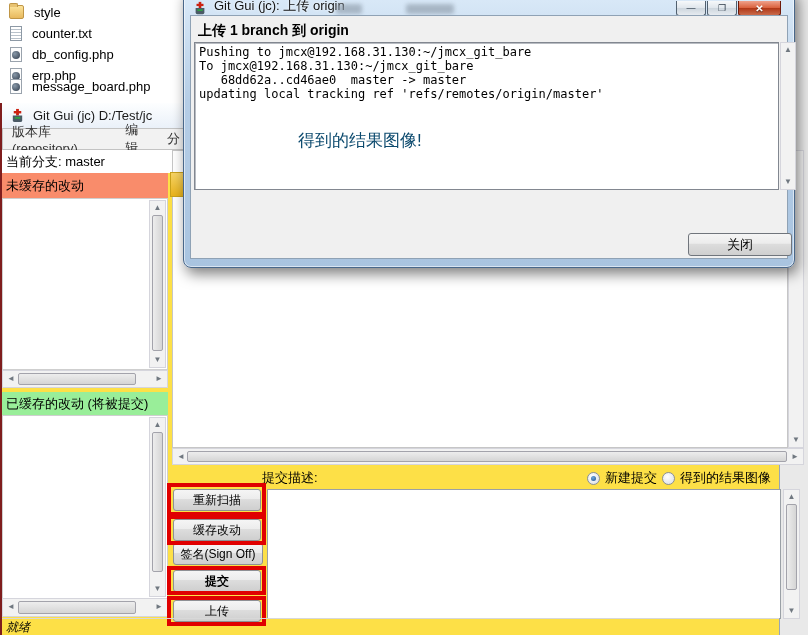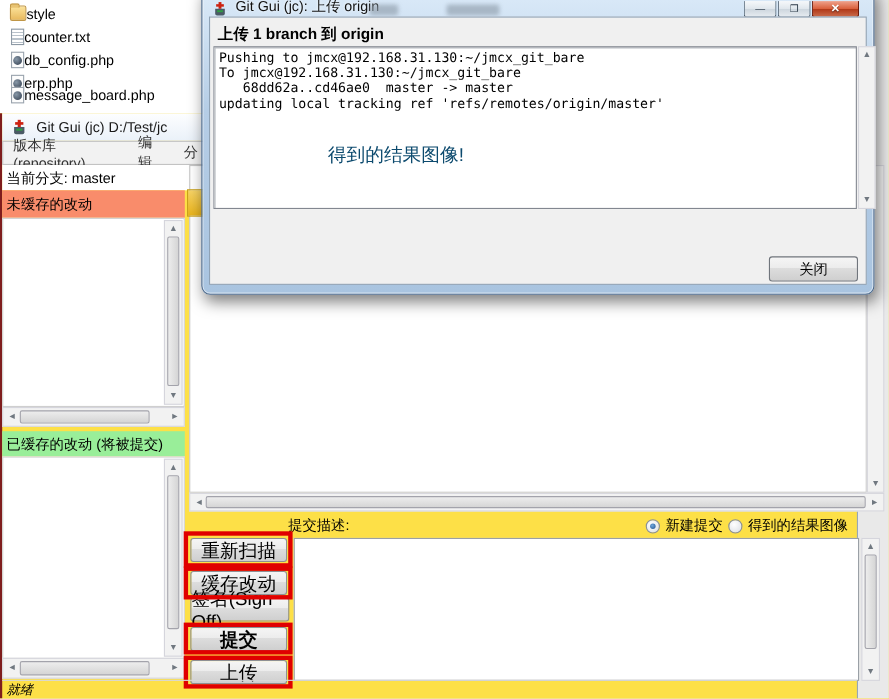--- a/index.html
+++ b/index.html
@@ -3,21 +3,21 @@
 <meta charset="utf-8">
 <style>
   * { margin:0; padding:0; box-sizing:border-box; }
   html,body { width:808px; height:635px; }
   body { font-family:"Liberation Sans", sans-serif; background:#e9e9e9; overflow:hidden; }
   #screen { position:relative; width:808px; height:635px; overflow:hidden; }
 
   
   .explorer { position:absolute; left:0; top:0; width:184px; height:103px; background:#fff; }
   .file-row { position:absolute; left:0; width:184px; height:20px; display:flex; align-items:center; font-size:13px; color:#000; }
-  .file-row .fname { margin-left:0; }
+  .file-row .fname { margin-left:10px; }
   .ficon { width:15px; height:14px; margin-left:9px; position:relative; flex:0 0 auto; }
   .icon-folder { background:linear-gradient(#fce39a,#e8b95e); border:1px solid #c09646; border-radius:2px; }
   .icon-folder::before { content:""; position:absolute; left:-1px; top:-3px; width:7px; height:3px; background:#e8c372; border:1px solid #c09646; border-bottom:none; border-radius:2px 2px 0 0; }
   .icon-text { background:repeating-linear-gradient(#fff 0 2px, #b9c2cb 2px 3px); border:1px solid #8d99a5; width:12px; height:15px; margin-left:10px; }
   .icon-php { background:#fdfdfd; border:1px solid #9aa3ad; width:12px; height:15px; margin-left:10px; }
   .icon-php::after { content:""; position:absolute; left:1px; top:3px; width:8px; height:8px; border-radius:50%; background:radial-gradient(circle at 35% 35%, #8898a8, #2e3a4a); }
 
   
   .main-window { position:absolute; left:0; top:103px; width:780px; height:532px; background:#fde047; border-left:2px solid #7f1d1d; border-right:1px solid #97a6b8; }
   .mw-titlebar { position:absolute; left:0; top:0; width:100%; height:25px; background:linear-gradient(#fdfeff,#eaf1f9); display:flex; align-items:center; }
@@ -55,21 +55,21 @@
   .staged-hsb { left:0px; top:495px; width:166px; height:19px; }
   .diff-vsb { left:786px; top:47px; width:16px; height:298px; }
   .diff-hsb { left:170px; top:345px; width:632px; height:17px; }
   .cmt-vsb { left:781px; top:386px; width:17px; height:130px; }
 
   
   .commit-desc-label { position:absolute; left:260px; top:366px; font-size:13px; color:#000; }
   .radio-group { position:absolute; right:8px; top:366px; display:flex; align-items:center; font-size:13px; color:#000; gap:5px; }
   .radio { width:13px; height:13px; border-radius:50%; border:1px solid #8a9097; background:radial-gradient(circle at 40% 35%, #ffffff, #d8dde2); position:relative; flex:0 0 auto; }
   .radio.sel::after { content:""; position:absolute; left:3px; top:3px; width:5px; height:5px; border-radius:50%; background:radial-gradient(circle at 40% 35%, #6fa8dc, #1f4e8c); }
-  .btn7 { position:absolute; left:171px; width:88px; height:22px; background:linear-gradient(#f5f5f5,#ececec 45%,#dddddd 46%,#cfcfcf); border:1px solid #8e9094; border-radius:3px; font-size:17px; color:#000; display:flex; align-items:center; justify-content:center; font-family:"Liberation Sans",sans-serif; }
+  .btn7 { position:absolute; left:171px; width:88px; height:22px; background:linear-gradient(#f5f5f5,#ececec 45%,#dddddd 46%,#cfcfcf); border:1px solid #8e9094; border-radius:3px; font-size:12px; color:#000; display:flex; align-items:center; justify-content:center; font-family:"Liberation Sans",sans-serif; }
   .btn-rescan { top:386px; } .btn-stage { top:416px; } .btn-sign { top:440px; width:90px; } .btn-commit { top:467px;font-weight:bold; } .btn-push { top:497px; }
   .redbox { position:absolute; left:165px; width:99px; border:4px solid #e00000; background:transparent; pointer-events:none; }
   .rb1 { top:380px; height:33px; } .rb2 { top:412px; height:30px; } .rb3 { top:463px; height:29px; } .rb4 { top:493px; height:30px; }
   .step-label { position:absolute; color:#e60000; font-size:14px; }
   .st1 { left:268px; top:387px; } .st2 { left:275px; top:420px; } .st3 { left:270px; top:469px; } .st4 { left:267px; top:500px; }
   .commit-textarea { position:absolute; left:265px; top:386px; width:514px; height:130px; background:#fff; border:1px solid #9aa0a6; }
 
   
   .dialog { position:absolute; left:183px; top:-12px; width:612px; height:280px; border-radius:8px; border:1px solid #49678a; background:linear-gradient(#dcebf9,#b5cde6 40%,#a9c4e0); box-shadow:3px 6px 14px rgba(0,0,0,0.5), inset 0 0 0 1px rgba(255,255,255,0.55); }
   .dlg-titlebar { position:absolute; left:0; top:0; width:100%; height:38px; }
@@ -81,21 +81,21 @@
   .wbtn { width:30px; height:15px; border:1px solid #51606f; border-top:none; border-radius:0 0 3px 3px; display:flex; align-items:center; justify-content:center; font-size:9px; color:#2c3a48; background:linear-gradient(#f6f8fa,#dfe6ec 50%,#ccd5dd 51%,#e6ebf0); margin-left:1px; }
   .wbtn.close { width:43px; background:linear-gradient(#efa28c,#d95f3b 50%,#b03717 51%,#c96a4a); border-color:#6e1a0a; color:#fff; font-weight:bold; font-size:10px; text-shadow:0 1px 1px rgba(0,0,0,.5); }
   .dlg-content { position:absolute; left:6px; right:6px; top:26px; bottom:8px; background:#f0f0f0; border:1px solid #8fa2b5; }
   .dlg-header { position:absolute; left:7px; top:6px; font-size:14px; font-weight:bold; color:#000; }
   .console { position:absolute; left:3px; top:26px; width:585px; height:148px; background:#fff; border:1px solid #828790; box-shadow:inset 1px 1px 0 #b8bcc2; overflow:hidden; }
   .console pre { font-family:"DejaVu Sans Mono", monospace; font-size:12px; line-height:14px; color:#000; padding:2px 4px; }
   .dlg-annotation { position:absolute; left:103px; top:86px; color:#0c4a6e; font-size:17px; }
   .console-vsb { left:589px; top:26px; width:16px; height:148px; }
   .success-bar { position:absolute; left:3px; top:176px; width:586px; height:17px; background:#00e000; display:flex; align-items:center; }
   .success-text { font-size:13px; font-weight:bold; color:#000; margin-left:3px; }
-  .dlg-close-btn { position:absolute; left:497px; top:217px; width:81px; height:23px; background:linear-gradient(#f5f5f5,#ececec 45%,#dddddd 46%,#cfcfcf); border:1px solid #70757c; border-radius:3px; font-size:13px; color:#000; display:flex; align-items:center; justify-content:center;margin-left:11px; }
+  .dlg-close-btn { position:absolute; left:497px; top:217px; width:104px; height:23px; background:linear-gradient(#f5f5f5,#ececec 45%,#dddddd 46%,#cfcfcf); border:1px solid #70757c; border-radius:3px; font-size:13px; color:#000; display:flex; align-items:center; justify-content:center; }
 </style>
 </head>
 <body>
 
 <div id="screen">
 
   <div class="explorer">
     <div class="file-row" style="top:2px">
       <span class="ficon icon-folder"></span>
       <span class="fname">style</span>

